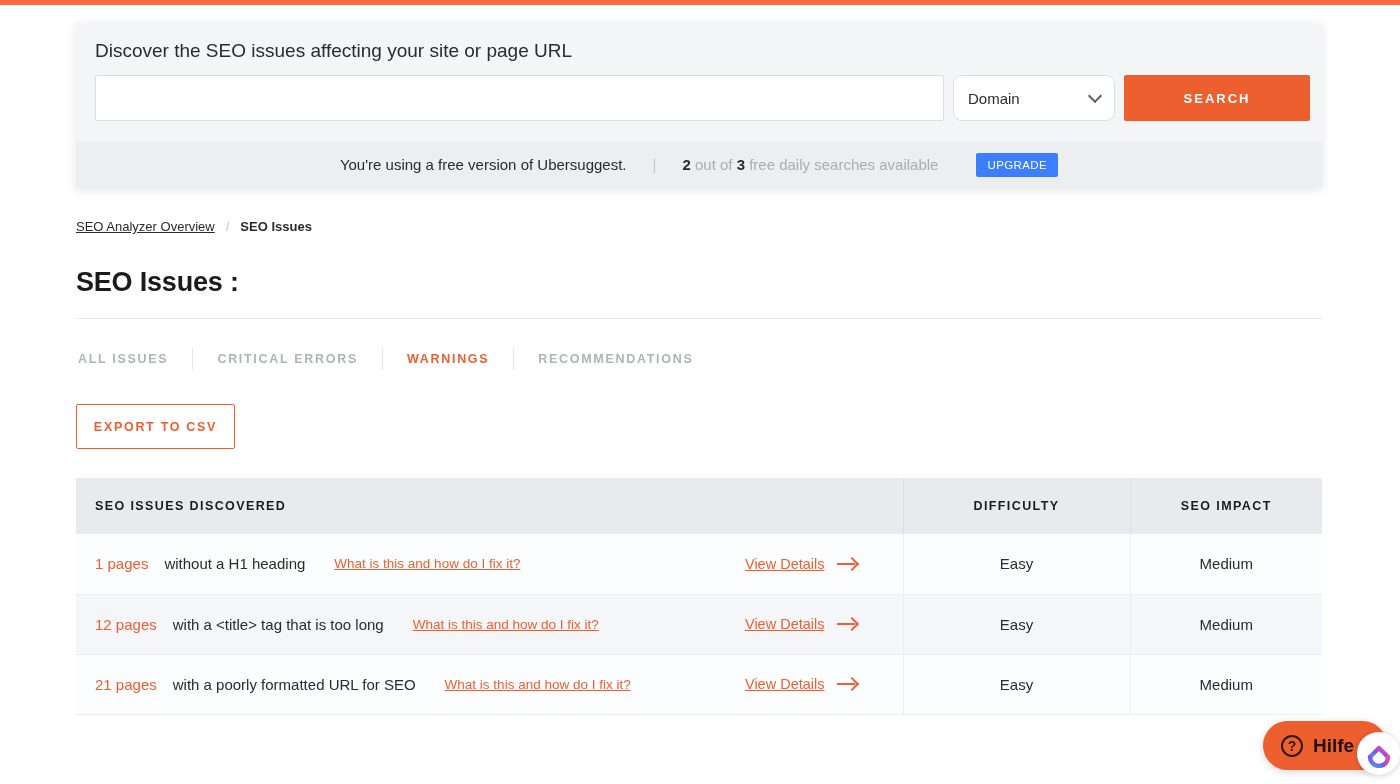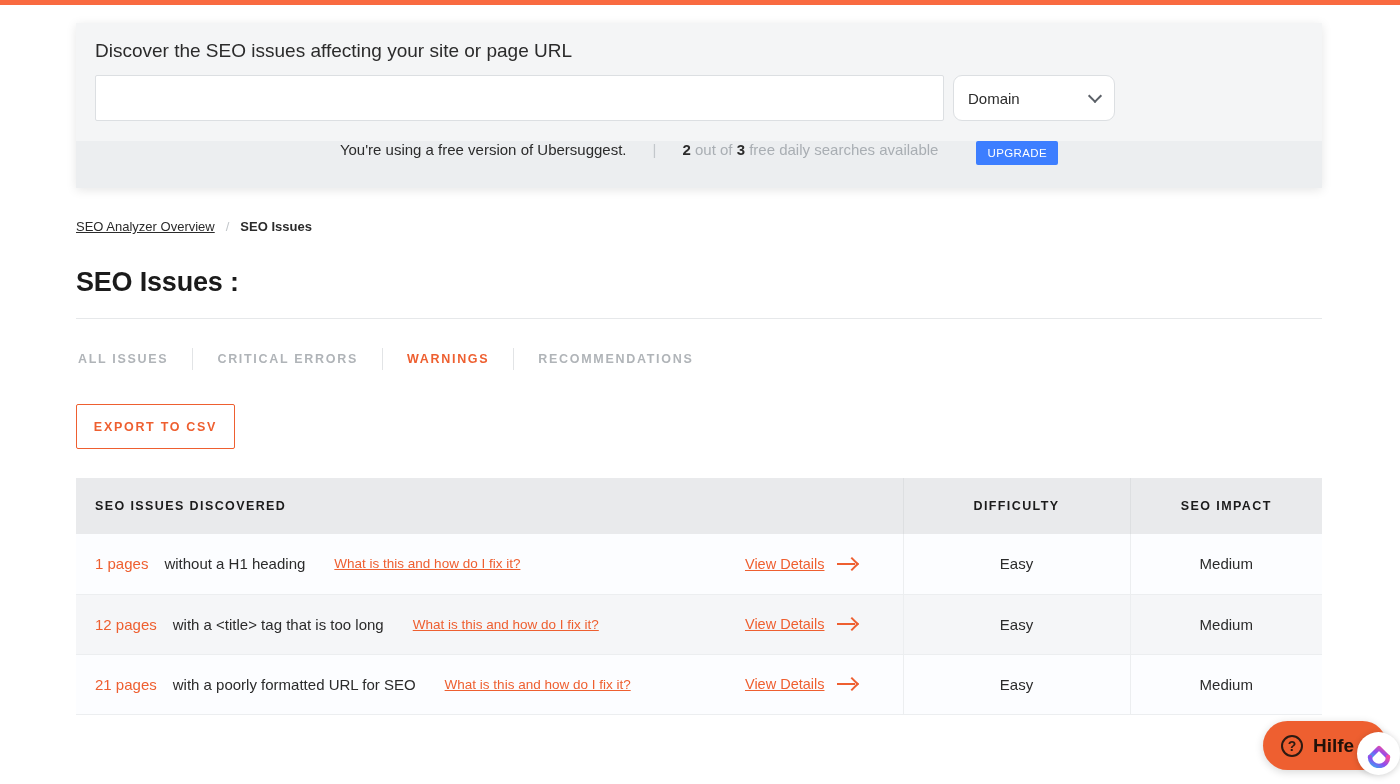--- a/index.html
+++ b/index.html
@@ -117,21 +117,21 @@
     letter-spacing: 2.0px;
     font-family: "Liberation Sans", sans-serif;
     cursor: pointer;
   }
 
   
   .upgrade-strip {
     background: #eceef0;
     height: 47px;
     display: flex;
-    align-items: flex-start;
+    align-items: center;
     justify-content: center;
     gap: 8px;
   }
   .upgrade-text {
     font-size: 15px;
     color: #2b2b2b;
   }
   .upgrade-sep {
     color: #c3c7cb;
     margin: 0 18px;
@@ -409,20 +409,21 @@
 
   <div class="search-card">
     <div class="search-card-body">
       <div class="search-prompt">Discover the SEO issues affecting your site or page URL</div>
       <div class="search-row">
         <input class="search-input" type="text" placeholder="" style="">
         <div class="search-select">
           <span class="search-select-label">Domain</span>
           <span class="chevron"></span>
         </div>
+        <button class="search-button">SEARCH</button>
       </div>
     </div>
 
     <div class="upgrade-strip">
       <span class="upgrade-text">You're using a free version of Ubersuggest.</span>
       <span class="upgrade-sep">|</span>
       <span class="upgrade-quota"><b>2</b><span> out of </span><b>3</b><span> free daily searches available</span></span>
       <button class="upgrade-button">UPGRADE</button>
     </div>
   </div>

